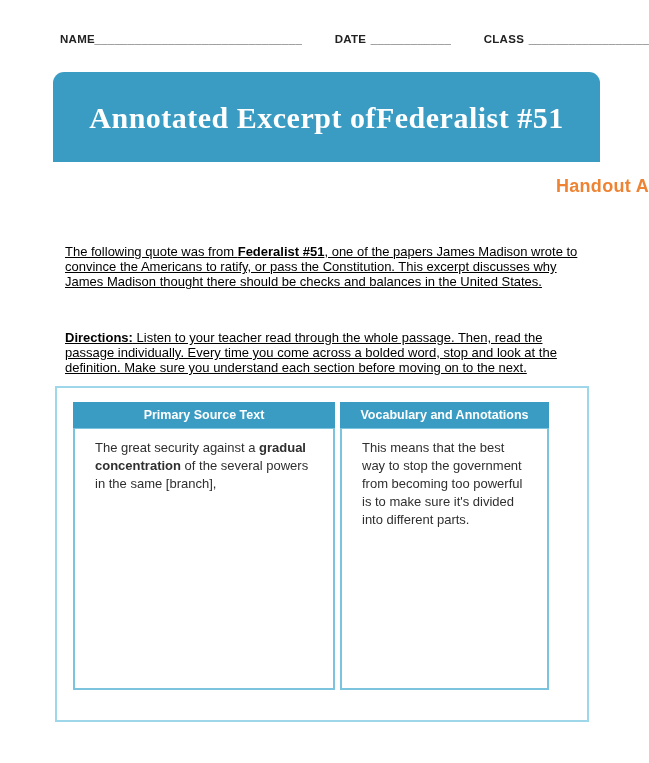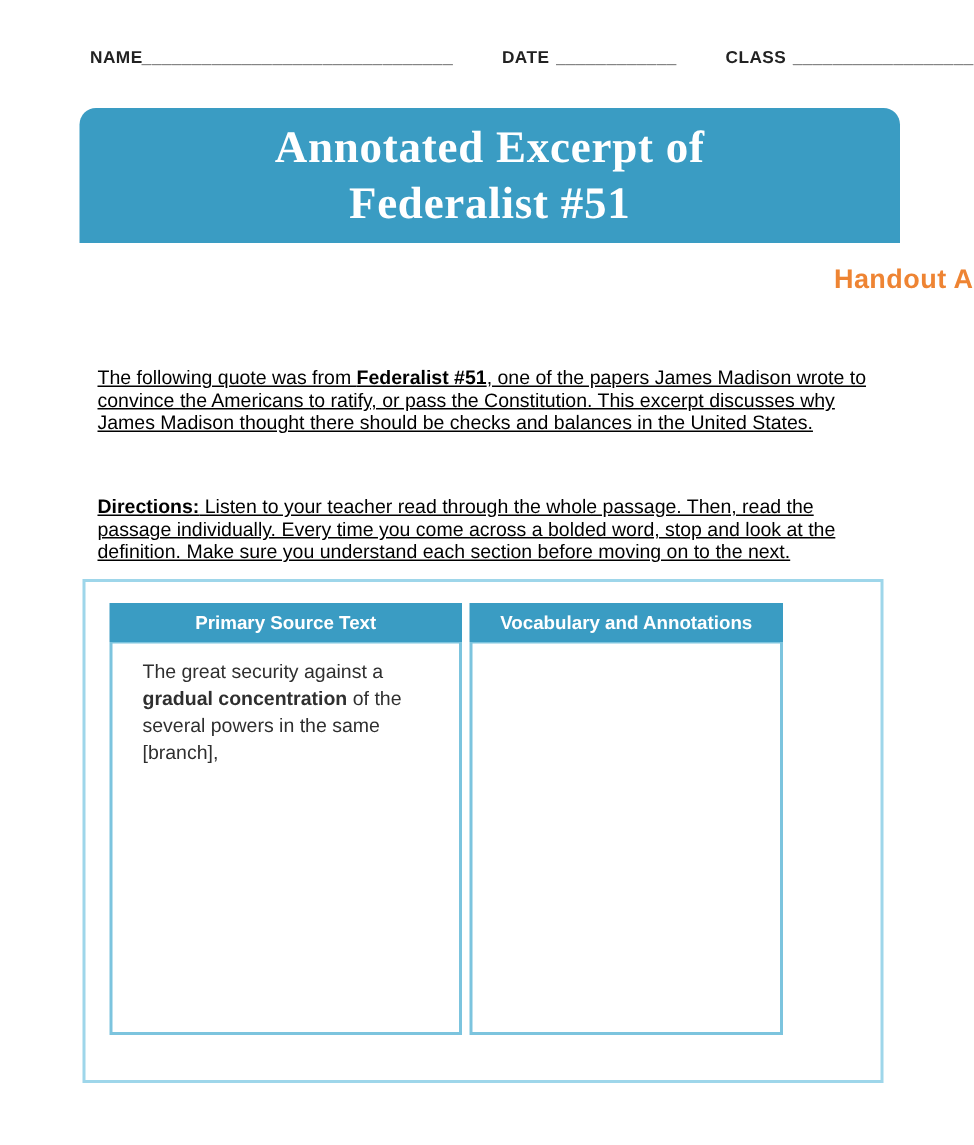--- a/index.html
+++ b/index.html
@@ -34,21 +34,21 @@
   
   .banner {
     position: absolute;
     left: 53px;
     top: 72px;
     width: 547px;
     height: 90px;
     background: #3a9cc3;
     border-radius: 11px 11px 0 0;
     display: flex;
-    flex-direction: column;
+    flex-direction: row;
     align-items: center;
     justify-content: center;
   }
   .banner .title-line {
     font-family: "Liberation Serif", serif;
     font-weight: bold;
     color: #ffffff;
     font-size: 30px;
     line-height: 37px;
     text-align: center;
@@ -102,21 +102,21 @@
     width: 492px;
     height: 288px;
     display: flex;
     gap: 5px;
   }
   .anno-col {
     display: flex;
     flex-direction: column;
     box-sizing: border-box;
   }
-  .anno-col.left  { width: 235px; justify-content: center; }
+  .anno-col.left  { width: 262px; justify-content: center; }
   .anno-col.right { width: 209px; }
   .anno-col-header {
     background: #3a9cc3;
     color: #ffffff;
     font-weight: bold;
     font-size: 12.5px;
     text-align: center;
     height: 26px;
     line-height: 26px;
     flex: 0 0 auto;
@@ -158,15 +158,16 @@
 <div class="anno-table">
   <div class="anno-col left">
     <div class="anno-col-header">Primary Source Text</div>
     <div class="anno-col-body">
       <p><span>The great security against a </span><b>gradual concentration</b><span> of the several powers in the same [branch],</span></p>
     </div>
   </div>
   <div class="anno-col right">
     <div class="anno-col-header">Vocabulary and Annotations</div>
     <div class="anno-col-body">
+      <p>This means that the best way to stop the government from becoming too powerful is to make sure it's divided into different parts.</p>
     </div>
   </div>
 </div>
 
 </body></html>

